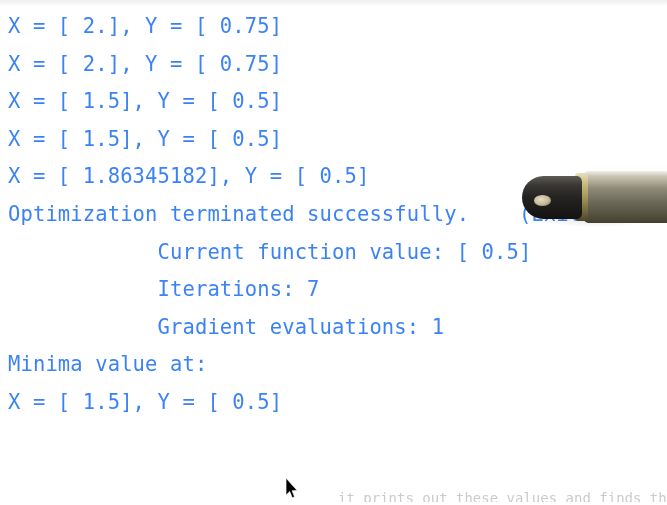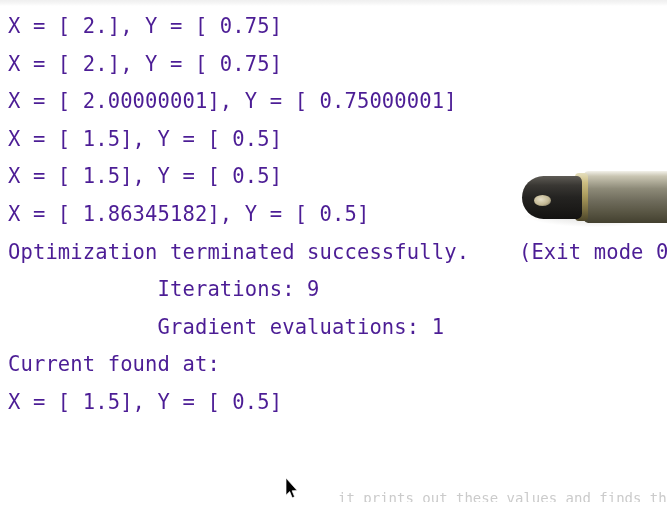--- a/index.html
+++ b/index.html
@@ -43,21 +43,21 @@
     box-sizing: border-box;
   }
 
   .line {
     display: block;
     white-space: pre;
     font-family: "DejaVu Sans Mono", monospace;
     font-size: 20.5px;
     line-height: 37.6px;
     letter-spacing: 0.12px;
-    color: #4c1d95;
+    color: #3b82f6;
     padding-left: 8px;
     height: 37.6px;
   }
 
   
   #faint-text {
     position: absolute;
     left: 338px;
     top: 491px;
     white-space: pre;
@@ -156,28 +156,28 @@
 </head>
 <body>
 
 <div id="screen">
 
   <div id="top-band"></div>
 
   <div id="console">
     <span class="line">X = [ 2.], Y = [ 0.75]</span>
     <span class="line">X = [ 2.], Y = [ 0.75]</span>
-    <span class="line">X = [ 2.00000001], Y = [ 0.75000001]</span>
     <span class="line">X = [ 1.5], Y = [ 0.5]</span>
     <span class="line">X = [ 1.5], Y = [ 0.5]</span>
     <span class="line">X = [ 1.86345182], Y = [ 0.5]</span>
     <span class="line">Optimization terminated successfully.    (Exit mode 0)</span>
-    <span class="line">            Iterations: 9</span>
+    <span class="line">            Current function value: [ 0.5]</span>
+    <span class="line">            Iterations: 7</span>
     <span class="line">            Gradient evaluations: 1</span>
-    <span class="line">Current found at:</span>
+    <span class="line">Minima value at:</span>
     <span class="line">X = [ 1.5], Y = [ 0.5]</span>
   </div>
 
   <div id="faint-text">it prints out these values and finds the</div>
 
   <div id="pen">
     <div id="pen-shadow"></div>
     <div id="pen-barrel"></div>
     <div id="pen-ring"></div>
     <div id="pen-tip">

